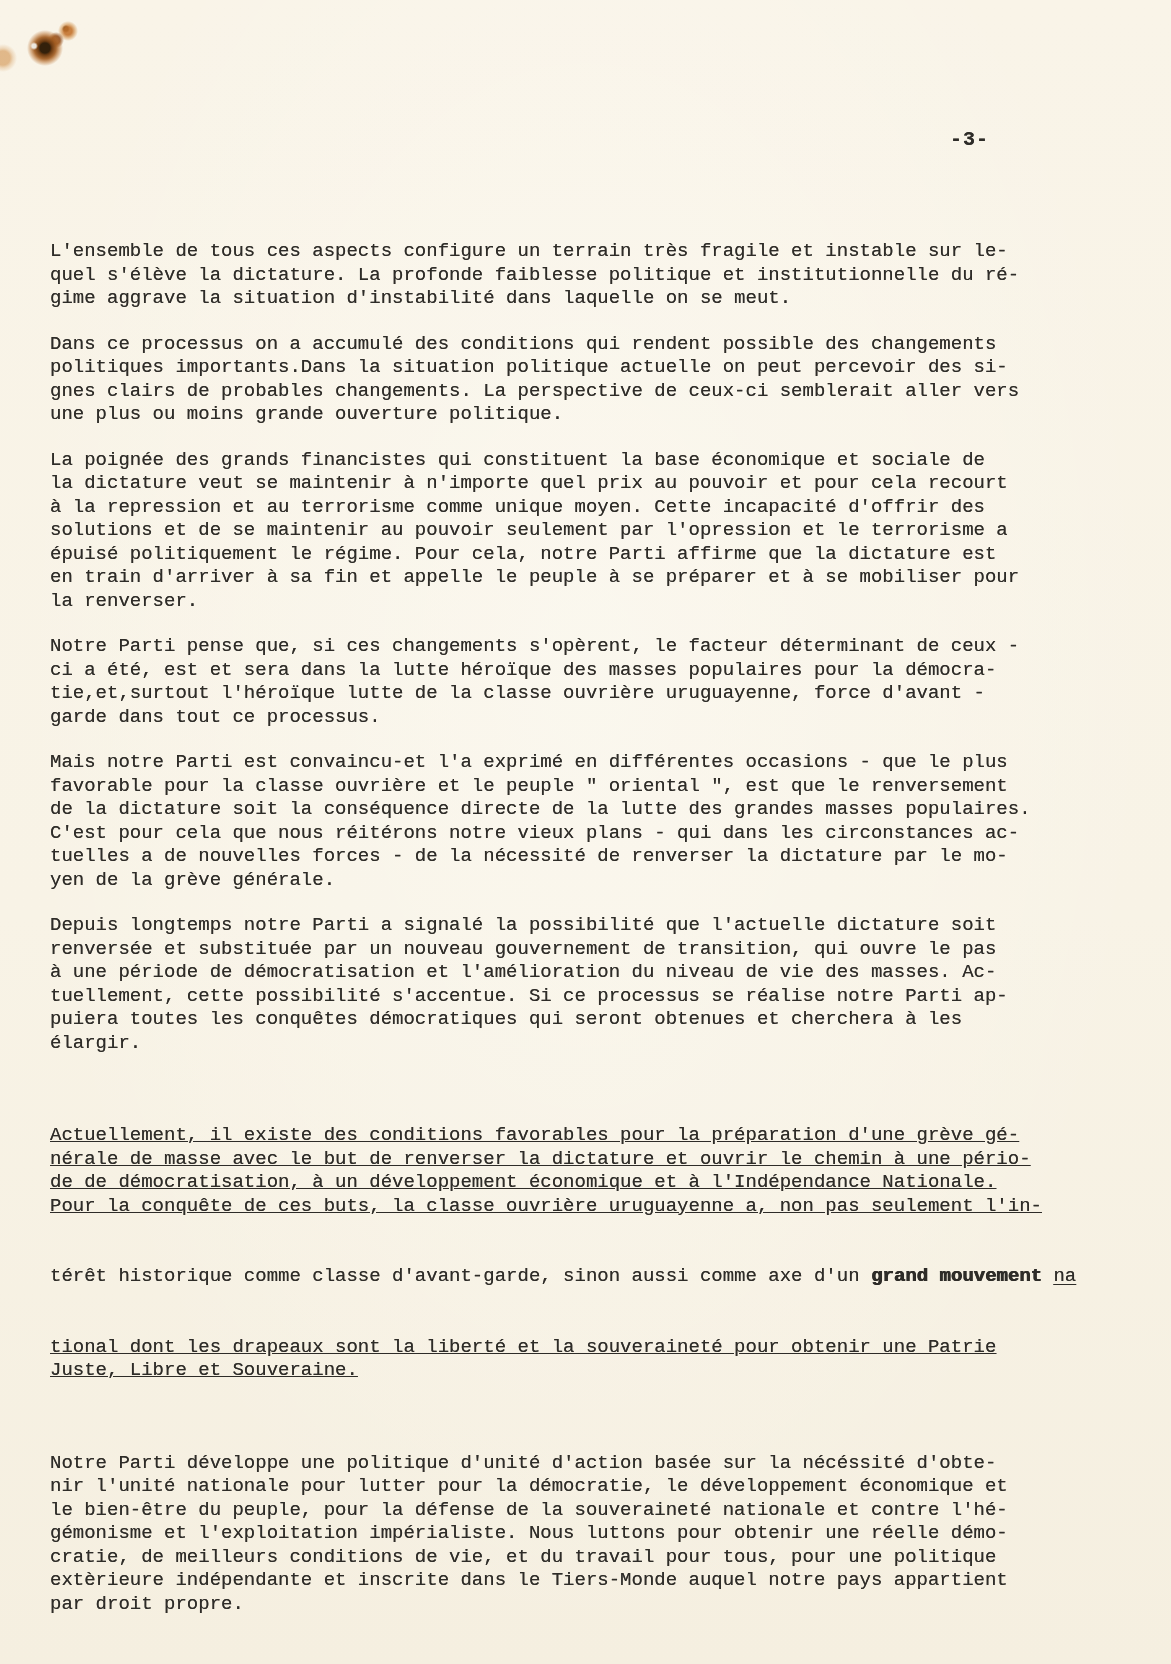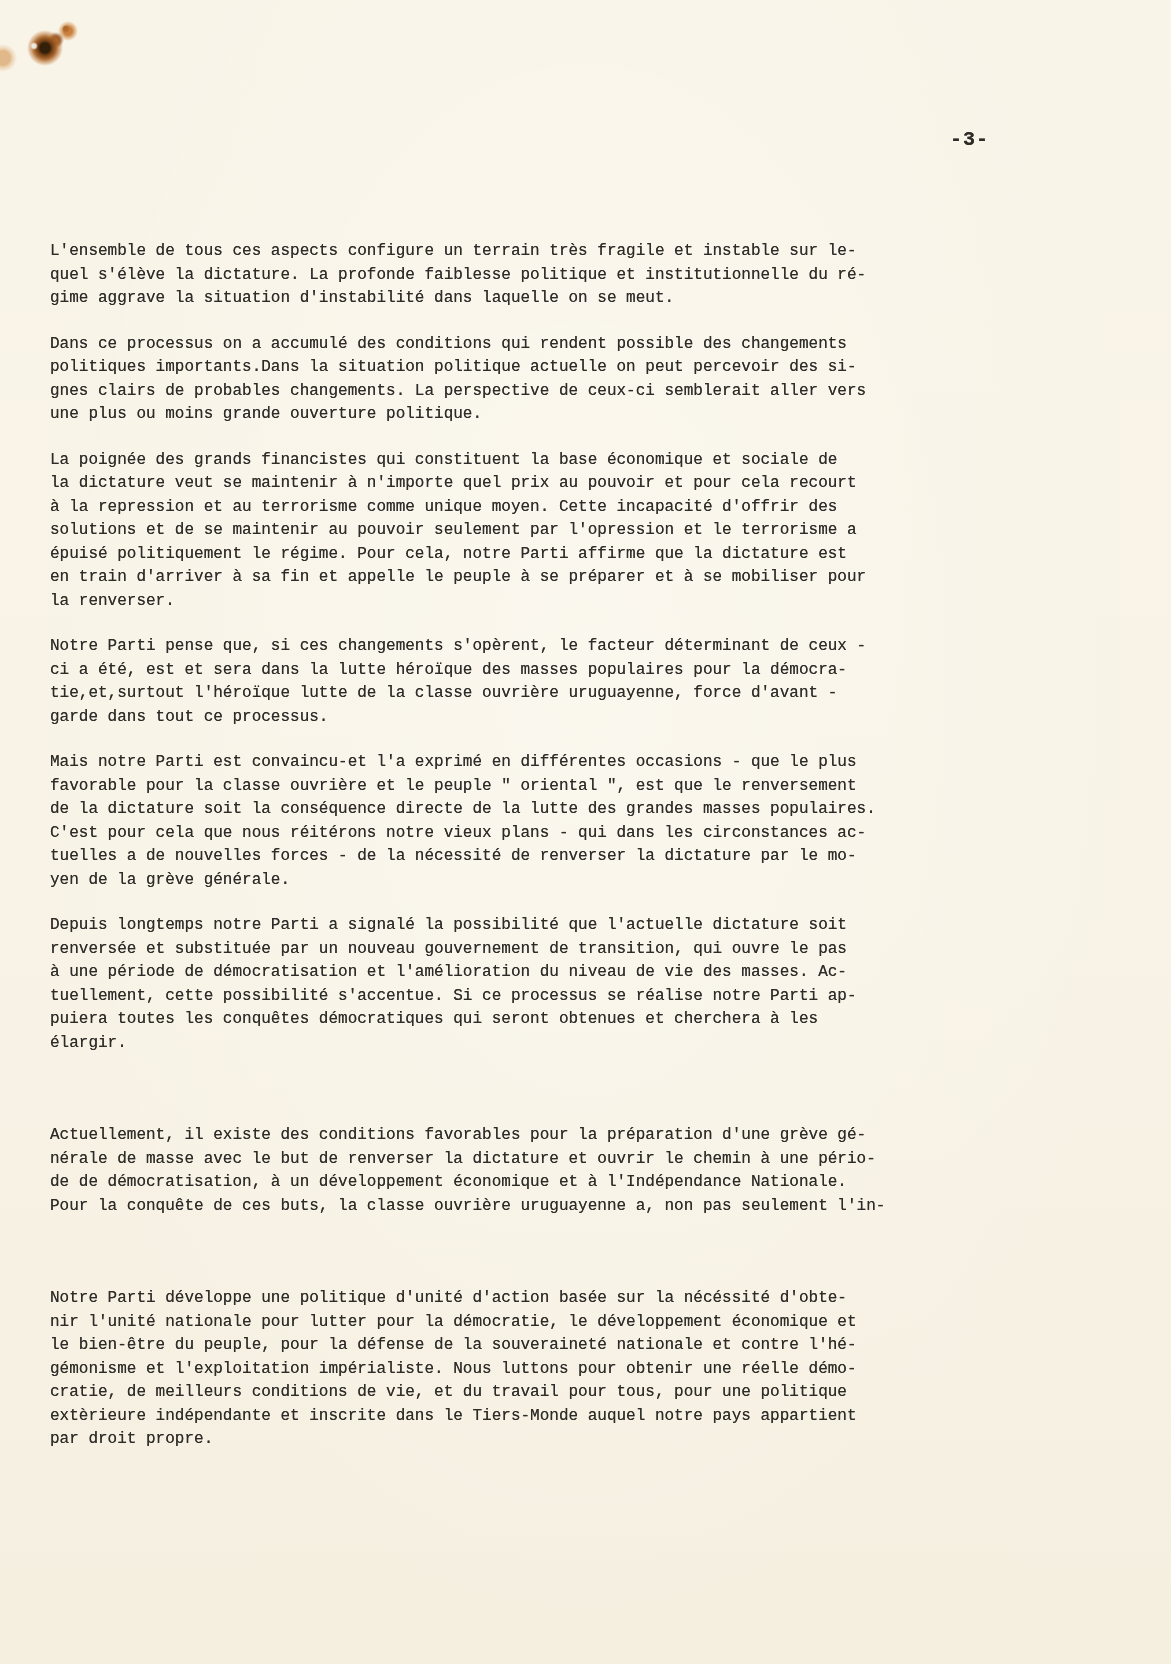--- a/index.html
+++ b/index.html
@@ -43,28 +43,29 @@
     text-shadow: 0 0 0.6px rgba(40,38,34,0.8);
   }
   .body-text {
     position: absolute;
     left: 50px;
     top: 240px;
     width: 1060px;
   }
   .para {
     margin: 0 0 22px 0;
-    font-size: 16px;
+    font-size: 19px;
     line-height: 23.5px;
     white-space: pre;
     text-shadow: 0 0 0.6px rgba(40,38,34,0.72);
   }
   .pre-line {
     display: block;
     white-space: pre;
+    text-decoration: underline;
   }
   .emph-line {
     display: block;
     white-space: pre;
   }
   .bold-seg {
     font-weight: bold;
     text-shadow: 0.7px 0 0 currentColor, 0 0 0.6px rgba(40,38,34,0.8);
   }
   .underline-seg {
@@ -117,20 +118,23 @@
 à une période de démocratisation et l'amélioration du niveau de vie des masses. Ac-
 tuellement, cette possibilité s'accentue. Si ce processus se réalise notre Parti ap-
 puiera toutes les conquêtes démocratiques qui seront obtenues et cherchera à les
 élargir.</p>
 
     <div class="para">
       <span class="pre-line">Actuellement, il existe des conditions favorables pour la préparation d'une grève gé-
 nérale de masse avec le but de renverser la dictature et ouvrir le chemin à une pério-
 de de démocratisation, à un développement économique et à l'Indépendance Nationale.
 Pour la conquête de ces buts, la classe ouvrière uruguayenne a, non pas seulement l'in-</span>
+      <span class="emph-line"><span>térêt historique comme classe d'avant-garde, sinon aussi comme axe d'un </span><span class="bold-seg">grand mouvement </span><span class="underline-seg">na</span></span>
+      <span class="pre-line">tional dont les drapeaux sont la liberté et la souveraineté pour obtenir une Patrie
+Juste, Libre et Souveraine.</span>
     </div>
 
     <p class="para">Notre Parti développe une politique d'unité d'action basée sur la nécéssité d'obte-
 nir l'unité nationale pour lutter pour la démocratie, le développement économique et
 le bien-être du peuple, pour la défense de la souveraineté nationale et contre l'hé-
 gémonisme et l'exploitation impérialiste. Nous luttons pour obtenir une réelle démo-
 cratie, de meilleurs conditions de vie, et du travail pour tous, pour une politique
 extèrieure indépendante et inscrite dans le Tiers-Monde auquel notre pays appartient
 par droit propre.</p>
 

